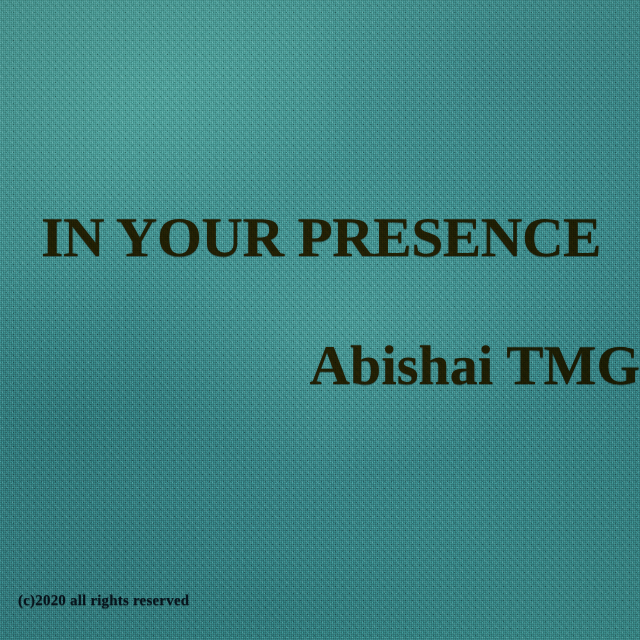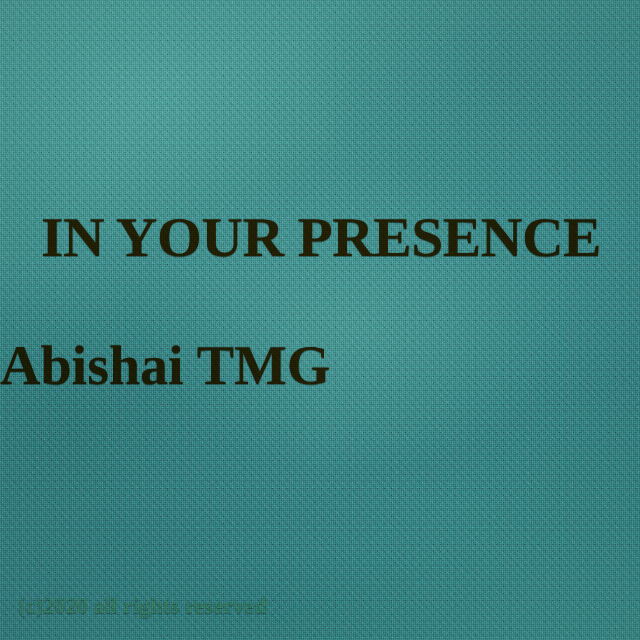--- a/index.html
+++ b/index.html
@@ -131,32 +131,32 @@
     text-align: center;
     color: #7b3708;
     transform: scaleX(1.03);
     transform-origin: center;
   }
 
   #artist-name {
     top: 334px;
     left: 0;
     width: 640px;
-    text-align: left;
+    text-align: right;
     font-size: 56px;
     letter-spacing: 0px;
     color: #7b3708;
   }
 
   #copyright-line {
     left: 18px;
     top: 593px;
-    font-size: 22px;
+    font-size: 15px;
     letter-spacing: 0.2px;
-    color: #fef9c3;
+    color: #0f172a;
     opacity: 0.93;
   }
 </style>
 </head>
 <body>
 
 <div id="cover">
 
   <div class="tex-base"></div>
   <div class="tex-twill"></div>

